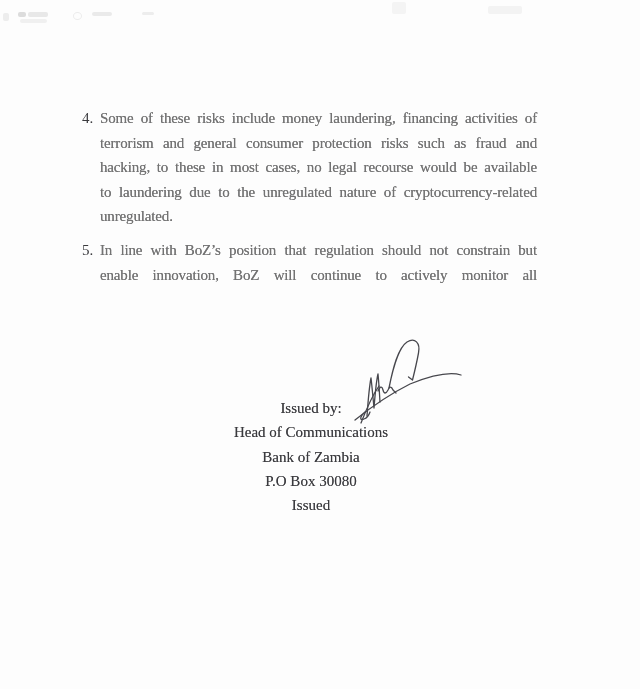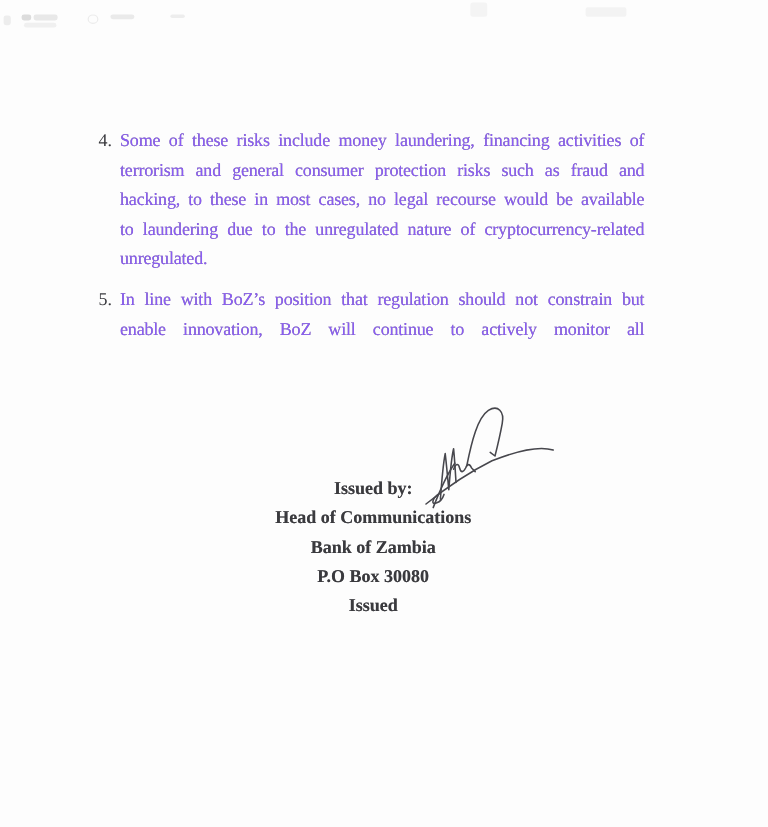--- a/index.html
+++ b/index.html
@@ -42,39 +42,38 @@
     line-height: 24.6px;
     color: #3a3a3e;
   }
   .lines { width: 437px; }
   .jline {
     font-size: 15px;
     line-height: 24.6px;
     letter-spacing: -0.15px;
     text-align: justify;
     text-align-last: justify;
-    color: #8b5cf6;
+    color: #737373;
     text-shadow: 0 0 0.4px rgba(58,58,62,0.65);
   }
   .jline.last { text-align-last: left; }
 
   .signature {
     position: absolute;
     left: 348px; top: 336px;
     width: 118px; height: 88px;
     z-index: 2;
   }
   .signature svg { display: block; }
 
   .issuer {
     position: absolute;
     left: 191px; top: 396px;
     width: 240px;
     text-align: center;
-    font-weight: bold;
   }
   .iline {
     font-size: 15px;
     line-height: 24.3px;
     color: #3a3a3e;
     text-shadow: 0 0 0.4px rgba(58,58,62,0.65);
   }
 </style>
 </head>
 <body>

